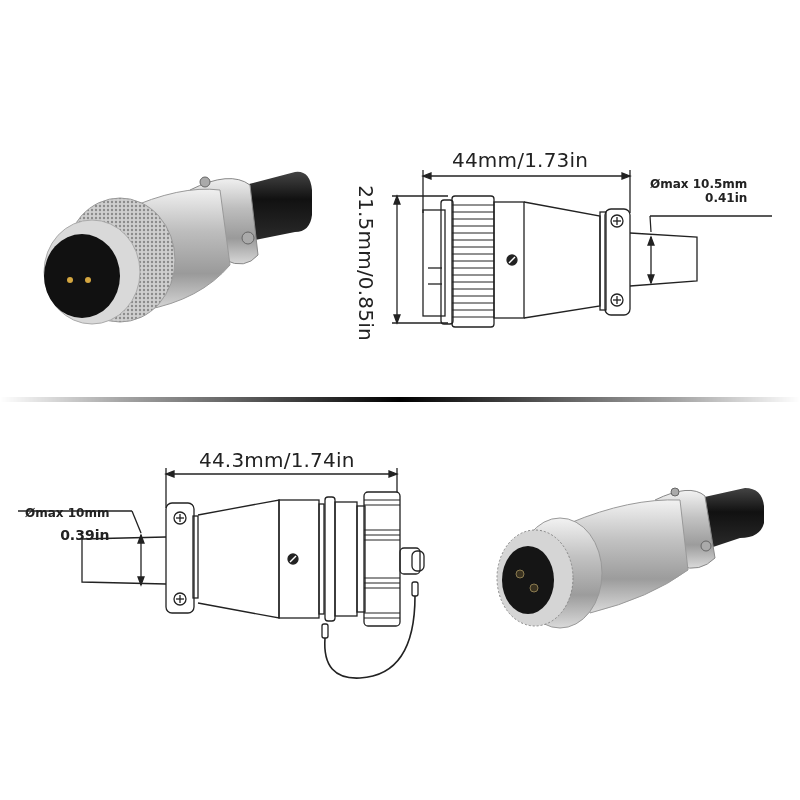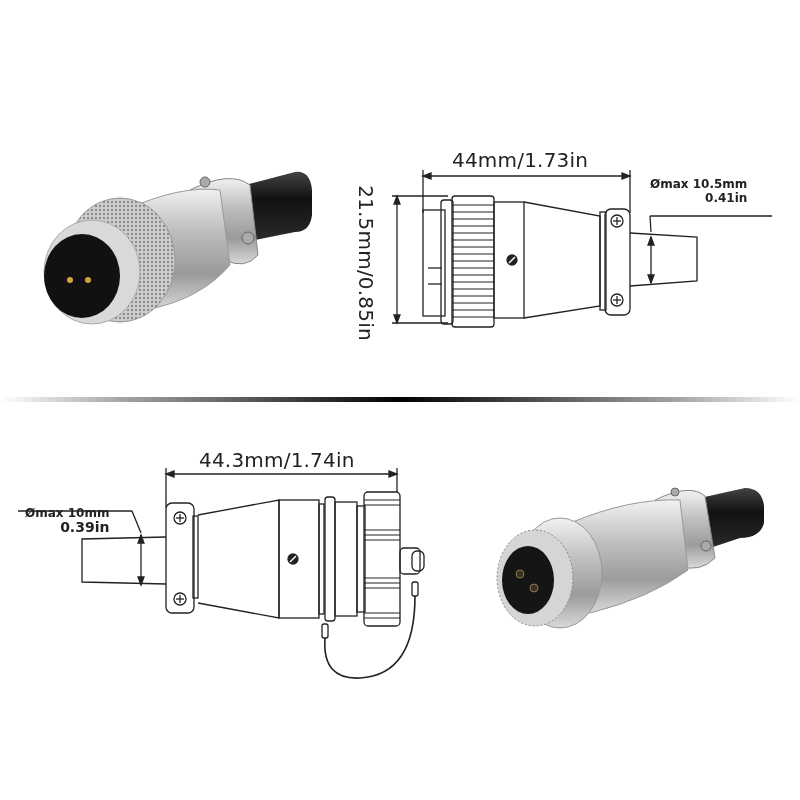--- a/index.html
+++ b/index.html
@@ -120,21 +120,21 @@
   <line x1="651" y1="237" x2="651" y2="283"></line>
   <polygon points="651,237 648,245 654,245" fill="#222"></polygon>
   <polygon points="651,283 648,275 654,275" fill="#222"></polygon>
 </svg>
 
 <div class="divider"></div>
 
 <div class="lbl big" style="left:199px;top:448px;">44.3mm/1.74in</div>
 <div class="lbl small" style="left:25px;top:506px;">
   <div>Ømax 10mm</div>
-  <div style="font-size:14px;">0.39in</div>
+  <div style="font-size:14px;margin-top:8px;">0.39in</div>
 </div>
 
 <svg width="800" height="400" style="left:0;top:400px;" viewBox="0 400 800 400" fill="none" stroke="#222" stroke-width="1.3">
 
   <line x1="166" y1="474" x2="397" y2="474"></line>
   <polygon points="166,474 174,471 174,477" fill="#222"></polygon>
   <polygon points="397,474 389,471 389,477" fill="#222"></polygon>
   <line x1="166" y1="468" x2="166" y2="508"></line>
   <line x1="397" y1="468" x2="397" y2="492"></line>
 

